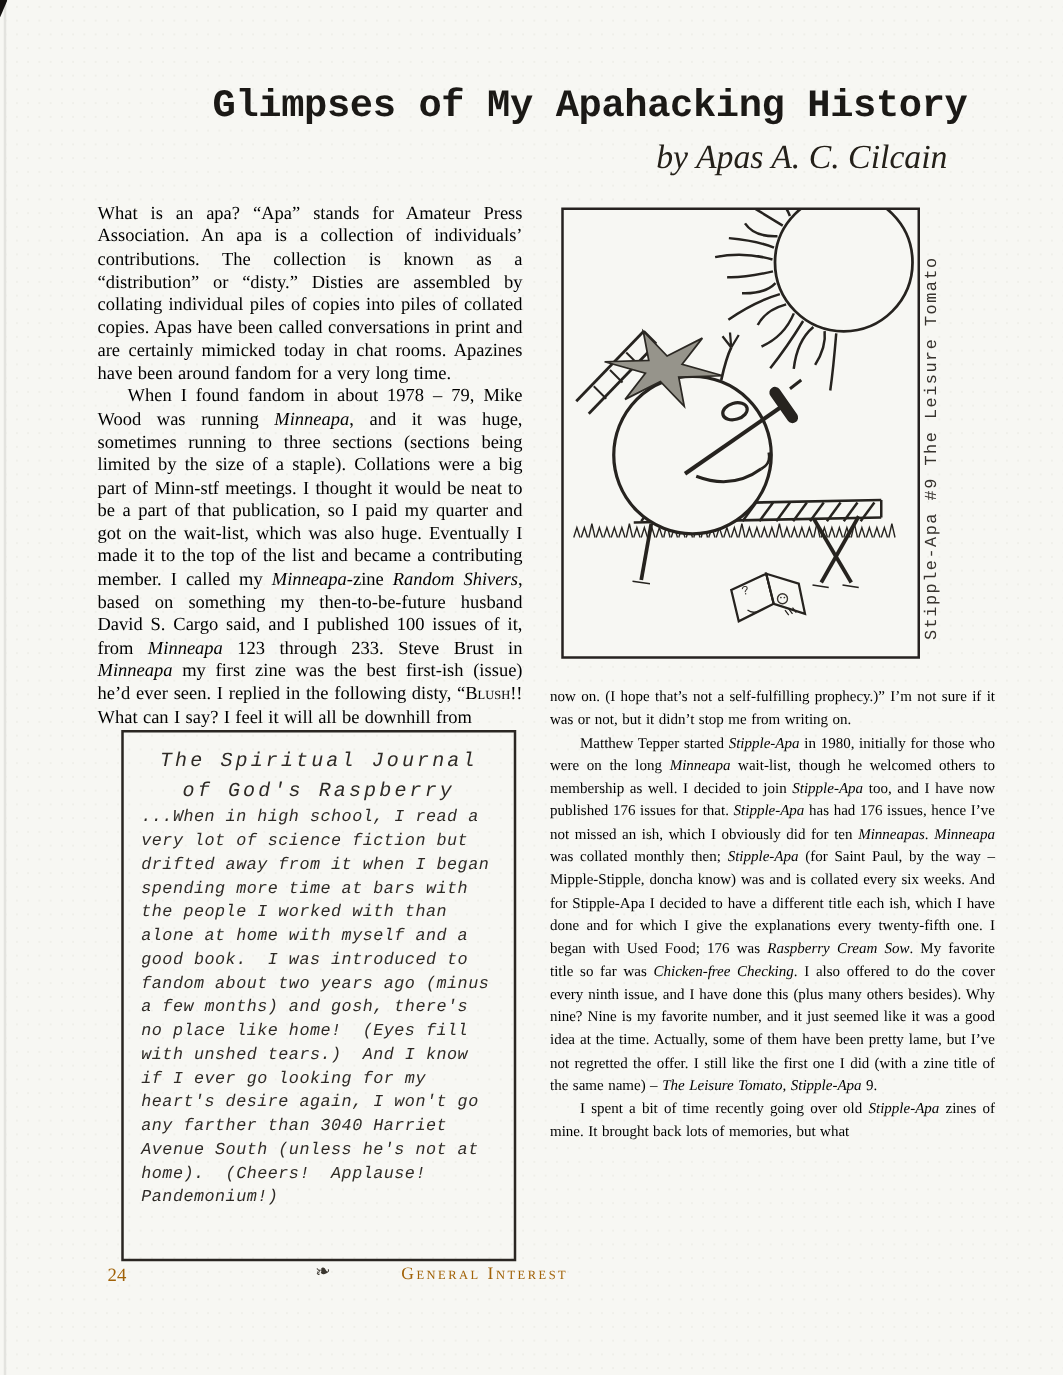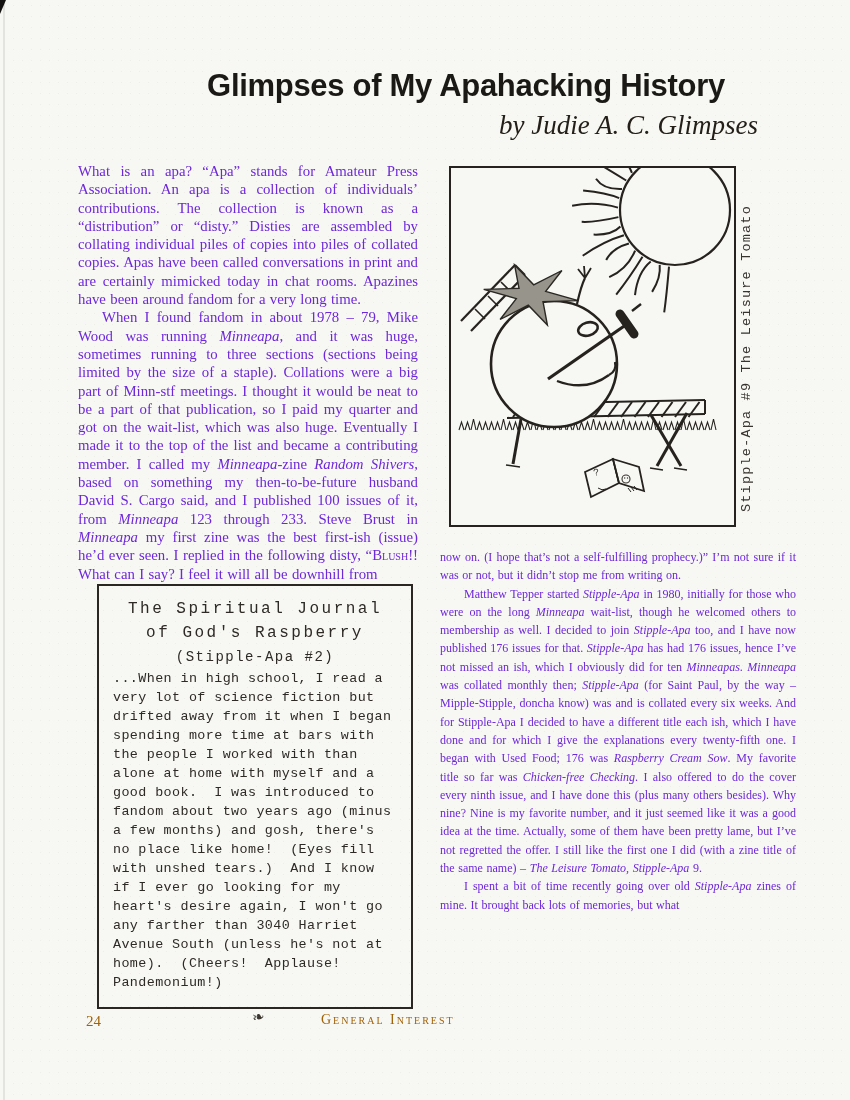--- a/index.html
+++ b/index.html
@@ -10,38 +10,38 @@
     background-size:9px 11px;
     font-family:"Liberation Serif", serif;
     color:#262220;
   }
   .page{position:absolute;inset:0;}
   .edge-line{position:absolute;left:3px;top:0;width:2px;height:1100px;background:#e3e3df;}
   .corner-speck{position:absolute;left:0;top:0;width:6px;height:14px;background:#141210;
     clip-path:polygon(0 0,100% 0,0 100%);}
   .title{
     position:absolute;left:170px;top:68px;width:592px;text-align:center;
-    font-family:Liberation Sans, sans-serif;font-weight:bold;
+    font-family:Liberation Mono, monospace;font-weight:bold;
     font-size:31px;letter-spacing:-0.3px;color:#1b1916;white-space:nowrap;
   }
   .byline{
     position:absolute;left:380px;top:110px;width:378px;text-align:right;
     font-style:italic;font-size:27px;color:#242019;white-space:nowrap;
   }
-  .col{position:absolute;color:#6d28d9;word-spacing:0.6px;}
+  .col{position:absolute;color:#000000;word-spacing:0.6px;}
   .col-left{left:78px;top:162px;width:340px;font-size:14.8px;line-height:18.3px;}
   .col-right{left:440px;top:548px;width:356px;font-size:12px;line-height:18.3px;}
   p.body-p{margin:0;text-align:justify;}
   p.body-p.indent{text-indent:24px;}
   .it{font-style:italic;margin-top:28px;}
   .sc{font-variant:small-caps;}
   .quote-box{
     position:absolute;left:97px;top:584px;width:284px;height:399px;
     border:2.5px solid #2a2622;padding:11px 14px;overflow:hidden;
-    font-family:"Liberation Mono", monospace;color:#2e2a26;
+    font-family:"Liberation Mono", monospace;color:#2e2a26;font-style:italic;
   }
   .qtitle{text-align:center;font-size:16px;line-height:24px;letter-spacing:2.5px;white-space:nowrap;}
   .qtitle3{text-align:center;font-size:14px;line-height:24px;letter-spacing:1.5px;white-space:nowrap;}
   .qbody{font-size:13.4px;line-height:19px;letter-spacing:0.4px;white-space:pre-wrap;text-align:left;}
   .figure{
     position:absolute;left:449px;top:166px;width:283px;height:357px;
     border:2.5px solid #262220;background:#f7f7f3;
   }
   .figure svg{display:block;}
   .vcap{
@@ -59,21 +59,21 @@
 </style>
 </head>
 <body>
 
 <div class="page">
 
   <div class="edge-line"></div>
   <div class="corner-speck"></div>
 
   <div class="title">Glimpses of My Apahacking History</div>
-  <div class="byline">by Judie A. C. Glimpses</div>
+  <div class="byline">by Apas A. C. Cilcain</div>
 
   <div class="col col-left">
       <p class="body-p"><span>What is an apa? “Apa” stands for Amateur Press Association. An apa is a collection of individuals’ contributions. The collection is known as a “distribution” or “disty.” Disties are assembled by collating individual piles of copies into piles of collated copies. Apas have been called conversations in print and are certainly mimicked today in chat rooms. Apazines have been around fandom for a very long time.</span></p>
       <p class="body-p indent"><span>When I found fandom in about 1978 – 79, Mike Wood was running </span><span class="it">Minneapa</span><span>, and it was huge, sometimes running to three sections (sections being limited by the size of a staple). Collations were a big part of Minn-stf meetings. I thought it would be neat to be a part of that publication, so I paid my quarter and got on the wait-list, which was also huge. Eventually I made it to the top of the list and became a contributing member. I called my </span><span class="it">Minneapa</span><span>-zine </span><span class="it">Random Shivers</span><span>, based on something my then-to-be-future husband David S. Cargo said, and I published 100 issues of it, from </span><span class="it">Minneapa</span><span> 123 through 233. Steve Brust in </span><span class="it">Minneapa</span><span> my first zine was the best first-ish (issue) he’d ever seen. I replied in the following disty, “</span><span class="sc">Blush!!</span><span> What can I say? I feel it will all be downhill from</span></p>
     </div>
 
   <div class="figure">
     <svg viewBox="0 0 283 357" width="283" height="357" xmlns="http://www.w3.org/2000/svg">
 
       <g>
@@ -201,21 +201,20 @@
         <path class="ln" stroke-width="1" d="M147 320 q4 3 8 1 M177 320 l3 4 M180 319 l3 4 M183 318 l3 4"></path>
       </g>
     </svg>
   </div>
 
   <div class="vcap">Stipple-Apa #9 The Leisure Tomato</div>
 
   <div class="quote-box">
     <div class="qtitle">The Spiritual Journal</div>
     <div class="qtitle">of God's Raspberry</div>
-    <div class="qtitle3">(Stipple-Apa #2)</div>
     <div class="qbody">...When in high school, I read a very lot of science fiction but drifted away from it when I began spending more time at bars with the people I worked with than alone at home with myself and a good book.  I was introduced to fandom about two years ago (minus a few months) and gosh, there's no place like home!  (Eyes fill with unshed tears.)  And I know if I ever go looking for my heart's desire again, I won't go any farther than 3040 Harriet Avenue South (unless he's not at home).  (Cheers!  Applause!  Pandemonium!)</div>
   </div>
 
   <div class="col col-right">
       <p class="body-p"><span>now on. (I hope that’s not a self-fulfilling prophecy.)” I’m not sure if it was or not, but it didn’t stop me from writing on.</span></p>
       <p class="body-p indent"><span>Matthew Tepper started </span><span class="it">Stipple-Apa</span><span> in 1980, initially for those who were on the long </span><span class="it">Minneapa</span><span> wait-list, though he welcomed others to membership as well. I decided to join </span><span class="it">Stipple-Apa</span><span> too, and I have now published 176 issues for that. </span><span class="it">Stipple-Apa</span><span> has had 176 issues, hence I’ve not missed an ish, which I obviously did for ten </span><span class="it">Minneapas</span><span>. </span><span class="it">Minneapa</span><span> was collated monthly then; </span><span class="it">Stipple-Apa</span><span> (for Saint Paul, by the way – Mipple-Stipple, doncha know) was and is collated every six weeks. And for Stipple-Apa I decided to have a different title each ish, which I have done and for which I give the explanations every twenty-fifth one. I began with Used Food; 176 was </span><span class="it">Raspberry Cream Sow</span><span>. My favorite title so far was </span><span class="it">Chicken-free Checking</span><span>. I also offered to do the cover every ninth issue, and I have done this (plus many others besides). Why nine? Nine is my favorite number, and it just seemed like it was a good idea at the time. Actually, some of them have been pretty lame, but I’ve not regretted the offer. I still like the first one I did (with a zine title of the same name) – </span><span class="it">The Leisure Tomato, Stipple-Apa</span><span> 9.</span></p>
       <p class="body-p indent"><span>I spent a bit of time recently going over old </span><span class="it">Stipple-Apa</span><span> zines of mine. It brought back lots of memories, but what</span></p>
     </div>
 
   <div class="footer-page">24</div>

